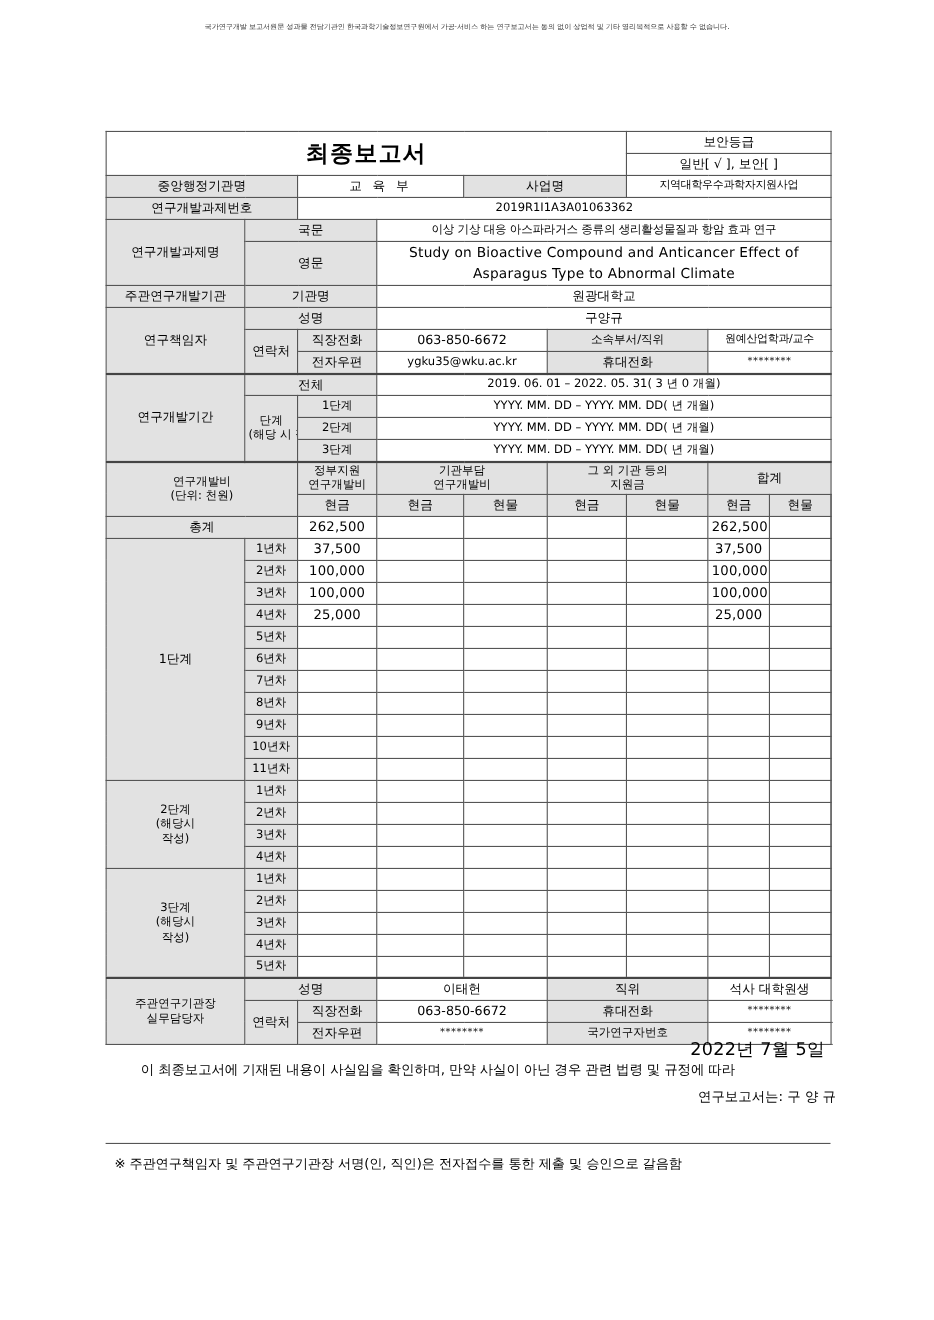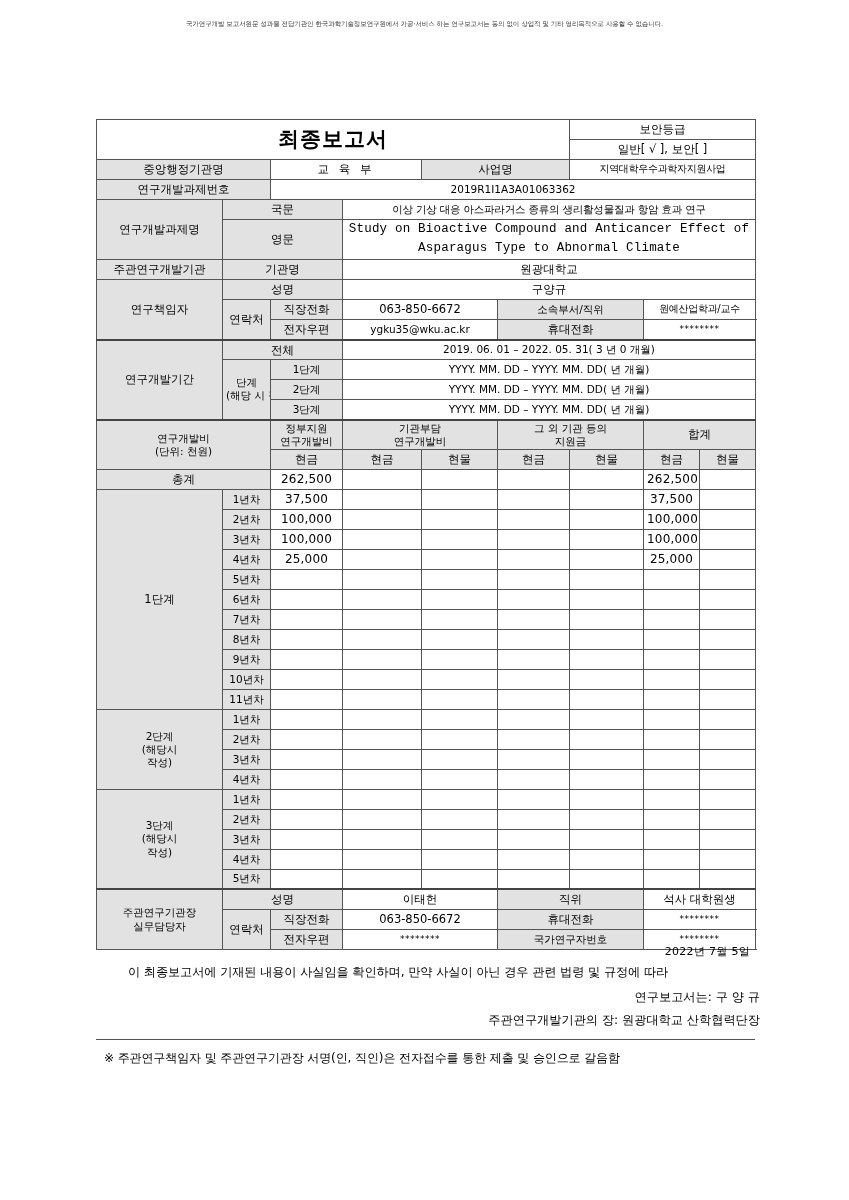--- a/index.html
+++ b/index.html
@@ -80,21 +80,20 @@
     text-align: right;
     padding-right: 4px;
     font-size: 12px;
     letter-spacing: 0.2px;
   }
   .eng {
     font-size: 12.5px;
     letter-spacing: 0.2px;
     white-space: normal;
     line-height: 1.35;
-    font-family: Liberation Mono, monospace;
   }
   .ko-title {
     font-size: 10.5px;
     text-align: left;
     padding-left: 4px;
     letter-spacing: -0.2px;
   }
   .spaced { letter-spacing: 3px; }
   .dots { letter-spacing: 0.5px; font-size: 9px; }
   .nowrapsm { font-size: 10px; letter-spacing: -0.3px; }
@@ -116,21 +115,21 @@
     line-height: 1.75;
     letter-spacing: -0.1px;
     padding-left: 32px;
   }
   .date-line {
     position: absolute;
     left: 96px;
     top: 944px;
     width: 668px;
     text-align: right;
-    font-size: 11px;
+    font-size: 16px;
     letter-spacing: 0.3px;
     padding-right: 14px;
     box-sizing: border-box;
   }
   .sign-block {
     position: absolute;
     left: 96px;
     top: 986px;
     width: 668px;
     text-align: right;
@@ -566,20 +565,19 @@
   </div>
 
   <div class="statement">
     <div>이 최종보고서에 기재된 내용이 사실임을 확인하며, 만약 사실이 아닌 경우 관련 법령 및 규정에 따라</div>
   </div>
 
   <div class="date-line">2022년  7월 5일</div>
 
   <div class="sign-block">
     <div>연구보고서는: 구 양 규</div>
-    <div>주관연구개발기관의  장:  원광대학교   산학협력단장</div>
   </div>
 
   <hr class="rule">
 
   <div class="note">※ 주관연구책임자 및 주관연구기관장 서명(인, 직인)은 전자접수를 통한 제출 및 승인으로 갈음함</div>
 
 </div>
 
 </body></html>

